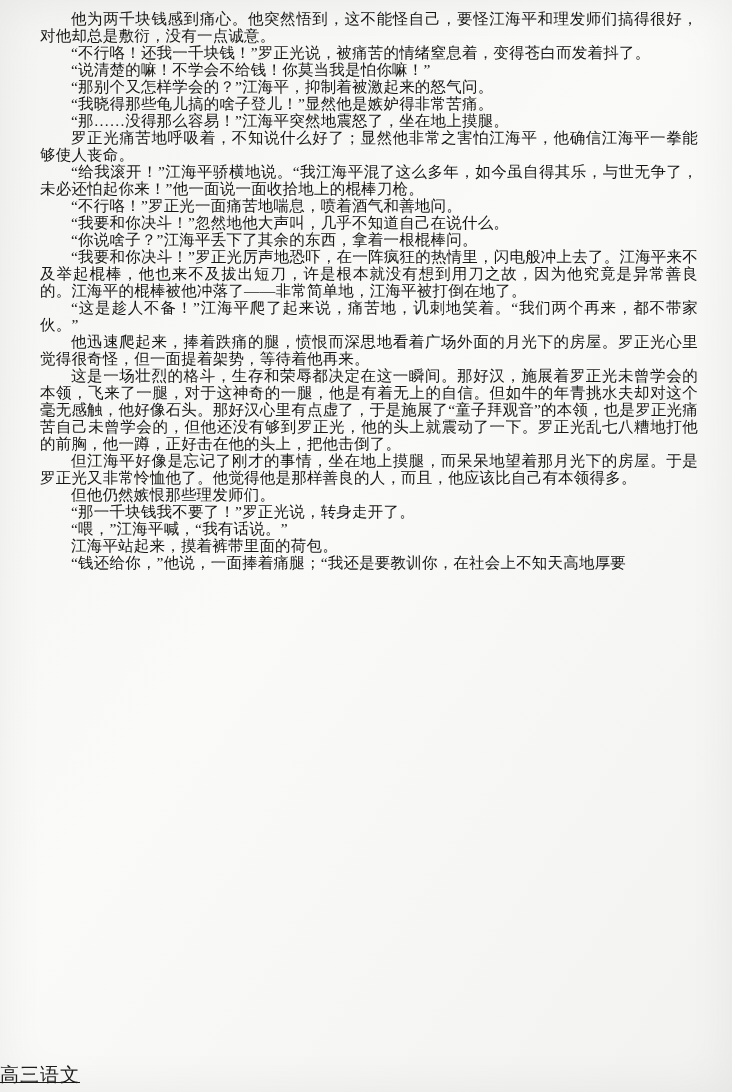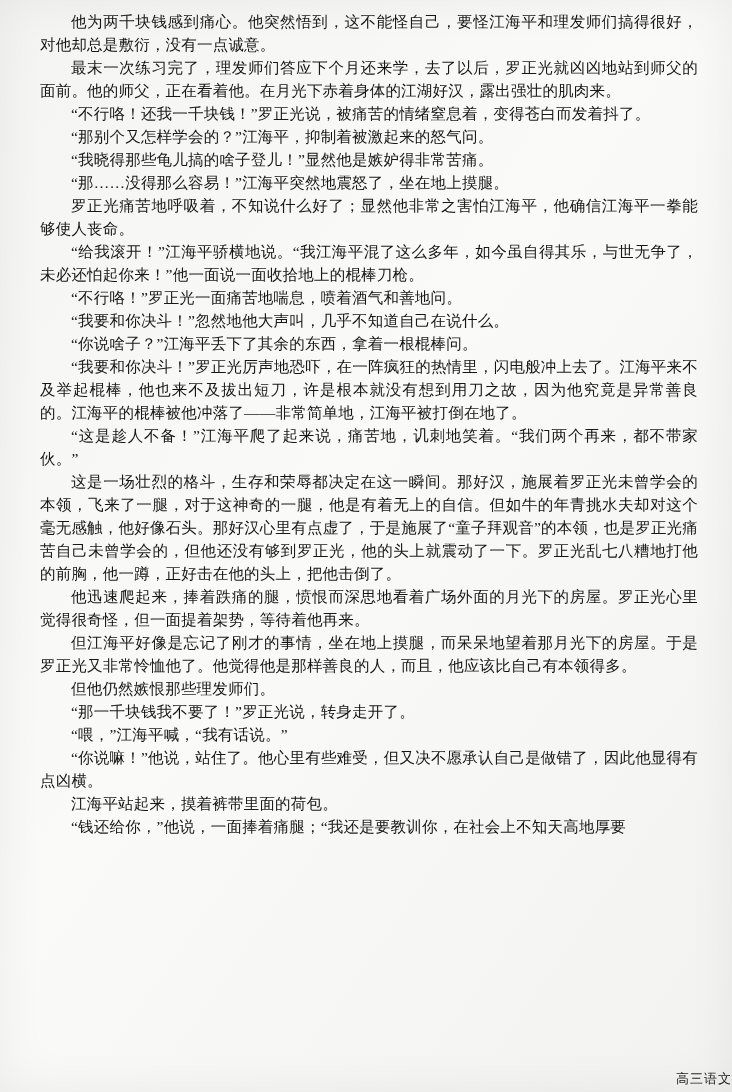--- a/index.html
+++ b/index.html
@@ -24,59 +24,59 @@
     color: #161616;
     overflow: hidden;
   }
   .doc-body {
     width: 100%;
   }
   .para {
     margin: 0;
     text-indent: 2em;
     font-size: 15.5px;
-    line-height: 23px;
+    line-height: 17px;
     text-align: justify;
     text-justify: inter-ideograph;
     letter-spacing: 0.2px;
     word-break: break-all;
   }
   .footer {
     position: absolute;
     bottom: 4px;
     left: 0;
     width: 100%;
-    text-align: right;
-    font-size: 13px;
+    text-align: left;
+    font-size: 19px;
     color: #1c1c1c;
     letter-spacing: 1px;
+    text-decoration: underline;
   }
 </style>
 </head>
 <body>
 
 <div class="page">
   <div class="doc-body">
       <p class="para">他为两千块钱感到痛心。他突然悟到，这不能怪自己，要怪江海平和理发师们搞得很好，对他却总是敷衍，没有一点诚意。</p>
-      <p class="para">最末一次练习完了，理发师们答应下个月还来学，去了以后，罗正光就凶凶地站到师父的面前。他的师父，正在看着他。在月光下赤着身体的江湖好汉，露出强壮的肌肉来。</p>
       <p class="para">“不行咯！还我一千块钱！”罗正光说，被痛苦的情绪窒息着，变得苍白而发着抖了。</p>
+      <p class="para">“说清楚的嘛！不学会不给钱！你莫当我是怕你嘛！”</p>
       <p class="para">“那别个又怎样学会的？”江海平，抑制着被激起来的怒气问。</p>
       <p class="para">“我晓得那些龟儿搞的啥子登儿！”显然他是嫉妒得非常苦痛。</p>
       <p class="para">“那……没得那么容易！”江海平突然地震怒了，坐在地上摸腿。</p>
       <p class="para">罗正光痛苦地呼吸着，不知说什么好了；显然他非常之害怕江海平，他确信江海平一拳能够使人丧命。</p>
       <p class="para">“给我滚开！”江海平骄横地说。“我江海平混了这么多年，如今虽自得其乐，与世无争了，未必还怕起你来！”他一面说一面收拾地上的棍棒刀枪。</p>
       <p class="para">“不行咯！”罗正光一面痛苦地喘息，喷着酒气和善地问。</p>
       <p class="para">“我要和你决斗！”忽然地他大声叫，几乎不知道自己在说什么。</p>
       <p class="para">“你说啥子？”江海平丢下了其余的东西，拿着一根棍棒问。</p>
       <p class="para">“我要和你决斗！”罗正光厉声地恐吓，在一阵疯狂的热情里，闪电般冲上去了。江海平来不及举起棍棒，他也来不及拔出短刀，许是根本就没有想到用刀之故，因为他究竟是异常善良的。江海平的棍棒被他冲落了——非常简单地，江海平被打倒在地了。</p>
       <p class="para">“这是趁人不备！”江海平爬了起来说，痛苦地，讥刺地笑着。“我们两个再来，都不带家伙。”</p>
+      <p class="para">他迅速爬起来，捧着跌痛的腿，愤恨而深思地看着广场外面的月光下的房屋。罗正光心里觉得很奇怪，但一面提着架势，等待着他再来。</p>
       <p class="para">这是一场壮烈的格斗，生存和荣辱都决定在这一瞬间。那好汉，施展着罗正光未曾学会的本领，飞来了一腿，对于这神奇的一腿，他是有着无上的自信。但如牛的年青挑水夫却对这个毫无感触，他好像石头。那好汉心里有点虚了，于是施展了“童子拜观音”的本领，也是罗正光痛苦自己未曾学会的，但他还没有够到罗正光，他的头上就震动了一下。罗正光乱七八糟地打他的前胸，他一蹲，正好击在他的头上，把他击倒了。</p>
-      <p class="para">他迅速爬起来，捧着跌痛的腿，愤恨而深思地看着广场外面的月光下的房屋。罗正光心里觉得很奇怪，但一面提着架势，等待着他再来。</p>
       <p class="para">但江海平好像是忘记了刚才的事情，坐在地上摸腿，而呆呆地望着那月光下的房屋。于是罗正光又非常怜恤他了。他觉得他是那样善良的人，而且，他应该比自己有本领得多。</p>
       <p class="para">但他仍然嫉恨那些理发师们。</p>
       <p class="para">“那一千块钱我不要了！”罗正光说，转身走开了。</p>
       <p class="para">“喂，”江海平喊，“我有话说。”</p>
-      <p class="para">“你说嘛！”他说，站住了。他心里有些难受，但又决不愿承认自己是做错了，因此他显得有点凶横。</p>
       <p class="para">江海平站起来，摸着裤带里面的荷包。</p>
       <p class="para">“钱还给你，”他说，一面捧着痛腿；“我还是要教训你，在社会上不知天高地厚要</p>
     </div>
   <div class="footer">高三语文</div>
 </div>
 
 </body></html>

